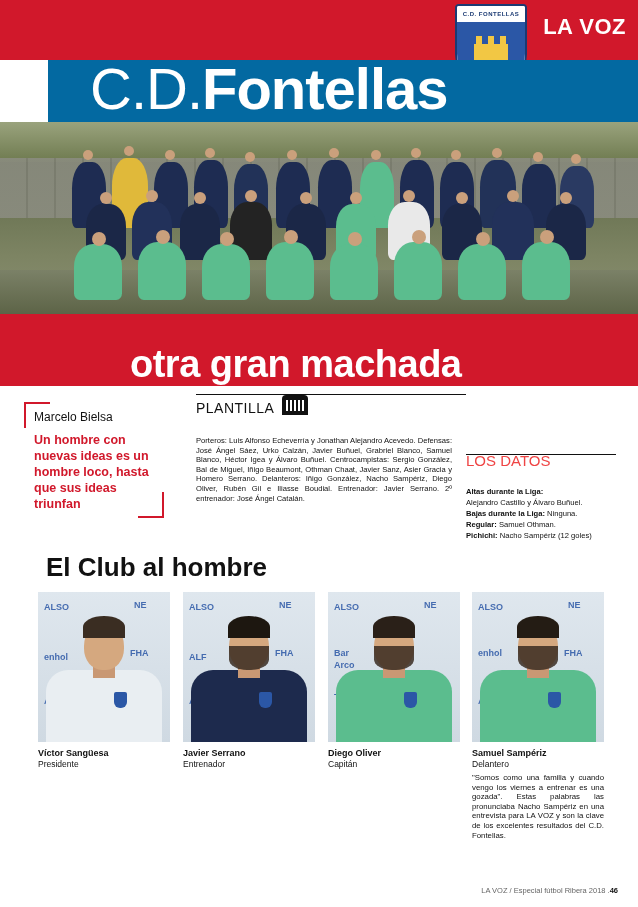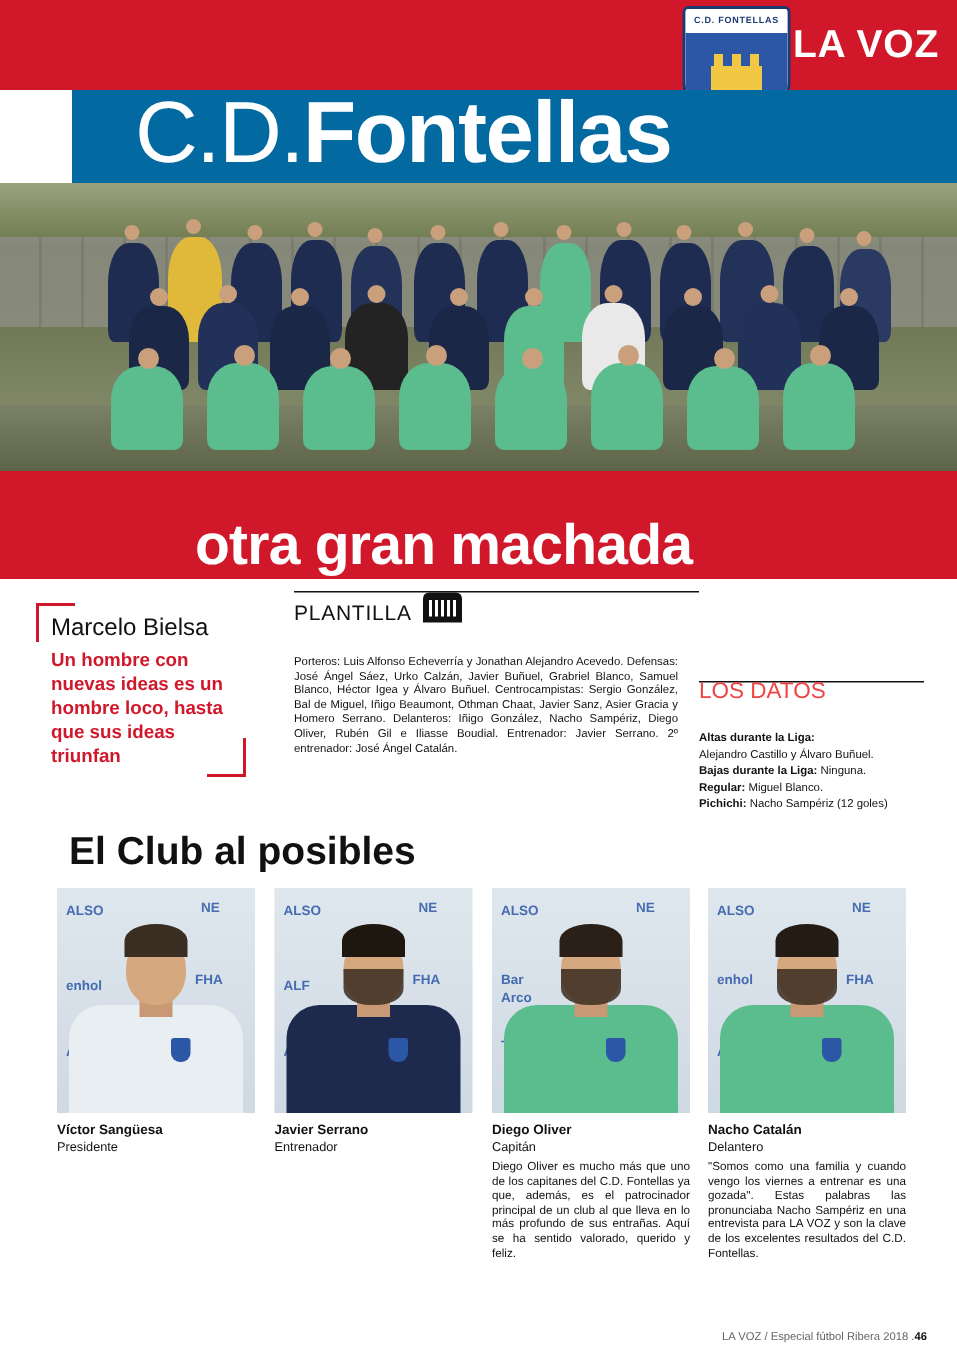--- a/index.html
+++ b/index.html
@@ -12,21 +12,21 @@
   }
   .page { position: relative; width: 638px; height: 907px; background:#fff; }
 
   
   .topbar {
     position: absolute; top:0; left:0; width:638px; height:60px;
     background:#d1182b;
   }
   .lavoz {
     position:absolute; right:12px; top:14px;
-    color:#ffffff; font-size:26px; font-weight:bold; letter-spacing:0.5px;
+    color:#ffffff; font-size:22px; font-weight:bold; letter-spacing:0.5px;
     font-family:"Liberation Sans", sans-serif;
   }
   
   .crest {
     position:absolute; left:455px; top:4px; width:72px; height:86px;
     background:#ffffff; border:2px solid #1b3a73;
     border-radius:4px 4px 36px 36px;
     overflow:hidden;
   }
   .crest-top {
@@ -124,21 +124,21 @@
   
   .quote-box {
     position:absolute; left:24px; top:402px; width:140px; height:116px;
   }
   .quote-box .corner-tl, .quote-box .corner-br {
     position:absolute; width:26px; height:26px;
   }
   .quote-box .corner-tl { top:0; left:0; border-left:2px solid #d1182b; border-top:2px solid #d1182b; }
   .quote-box .corner-br { bottom:0; right:0; border-right:2px solid #d1182b; border-bottom:2px solid #d1182b; }
   .quote-name {
-    position:absolute; left:10px; top:8px; font-size:16px; color:#111; font-weight:normal;
+    position:absolute; left:10px; top:8px; font-size:12px; color:#111; font-weight:normal;
   }
   .quote-text {
     position:absolute; left:10px; top:30px; width:120px;
     color:#d1182b; font-size:12.5px; font-weight:bold; line-height:16px;
   }
 
   
   .plantilla-head {
     position:absolute; left:196px; top:400px; width:270px;
   }
@@ -321,25 +321,25 @@
     <div class="plantilla-badge"></div>
     <div class="plantilla-title">PLANTILLA</div>
   </div>
   <div class="plantilla-body">Porteros: Luis Alfonso Echeverría y Jonathan Alejandro Acevedo. Defensas: José Ángel Sáez, Urko Calzán, Javier Buñuel, Grabriel Blanco, Samuel Blanco, Héctor Igea y Álvaro Buñuel. Centrocampistas: Sergio González, Bal de Miguel, Iñigo Beaumont, Othman Chaat, Javier Sanz, Asier Gracia y Homero Serrano. Delanteros: Iñigo González, Nacho Sampériz, Diego Oliver, Rubén Gil e Iliasse Boudial. Entrenador: Javier Serrano. 2º entrenador: José Ángel Catalán.</div>
 
   <div class="datos-rule"></div>
   <div class="datos-title">LOS DATOS</div>
   <div class="datos-body">
     <div><b>Altas durante la Liga:</b><br><span>Alejandro Castillo y Álvaro Buñuel.</span></div>
     <div><b>Bajas durante la Liga:</b> <span>Ninguna.</span></div>
-    <div><b>Regular:</b> <span>Miguel Blanco.</span></div>
+    <div><b>Regular:</b> <span>Samuel Othman.</span></div>
     <div><b>Pichichi:</b> <span>Nacho Sampériz (12 goles)</span></div>
   </div>
 
-  <div class="section-title">El Club al posibles</div>
+  <div class="section-title">El Club al hombre</div>
 
   <div class="cards">
 
     <div class="card" style="left:0px;">
       <div class="card-photo">
         <div class="banner">
           <span class="logo" style="left:6px; top:10px;">ALSO</span>
           <span class="logo" style="left:96px; top:8px;">NE</span>
           <span class="logo" style="left:6px; top:60px;">enhol</span>
           <span class="logo" style="left:92px; top:56px;">FHA</span>
@@ -386,40 +386,39 @@
         </div>
         <div class="torso" style="background:#5bbd8e;"></div>
         <div class="neck"></div>
         <div class="face"></div>
         <div class="hair" style="background:#2a2018;"></div>
         <div class="beard"></div>
         <div class="crest-sm"></div>
       </div>
       <div class="card-name">Diego Oliver</div>
       <div class="card-role">Capitán</div>
-      <div class="card-text">Diego Oliver es mucho más que uno de los capitanes del C.D. Fontellas ya que, además, es el patrocinador principal de un club al que lleva en lo más profundo de sus entrañas. Aquí se ha sentido valorado, querido y feliz.</div>
     </div>
 
     <div class="card" style="left:434px;">
       <div class="card-photo">
         <div class="banner">
           <span class="logo" style="left:6px; top:10px;">ALSO</span>
           <span class="logo" style="left:96px; top:8px;">NE</span>
           <span class="logo" style="left:6px; top:56px;">enhol</span>
           <span class="logo" style="left:92px; top:56px;">FHA</span>
           <span class="logo" style="left:6px; top:104px;">ALSO</span>
         </div>
         <div class="torso" style="background:#5bbd8e;"></div>
         <div class="neck"></div>
         <div class="face"></div>
         <div class="hair" style="background:#241c14;"></div>
         <div class="beard"></div>
         <div class="crest-sm"></div>
       </div>
-      <div class="card-name">Nacho Catalán</div>
+      <div class="card-name">Samuel Sampériz</div>
       <div class="card-role">Delantero</div>
       <div class="card-text">"Somos como una familia y cuando vengo los viernes a entrenar es una gozada". Estas palabras las pronunciaba Nacho Sampériz en una entrevista para LA VOZ y son la clave de los excelentes resultados del C.D. Fontellas.</div>
     </div>
 
   </div>
 
   <div class="footer">
     <span>LA VOZ / Especial fútbol Ribera 2018 .</span><b>46</b>
   </div>
 

